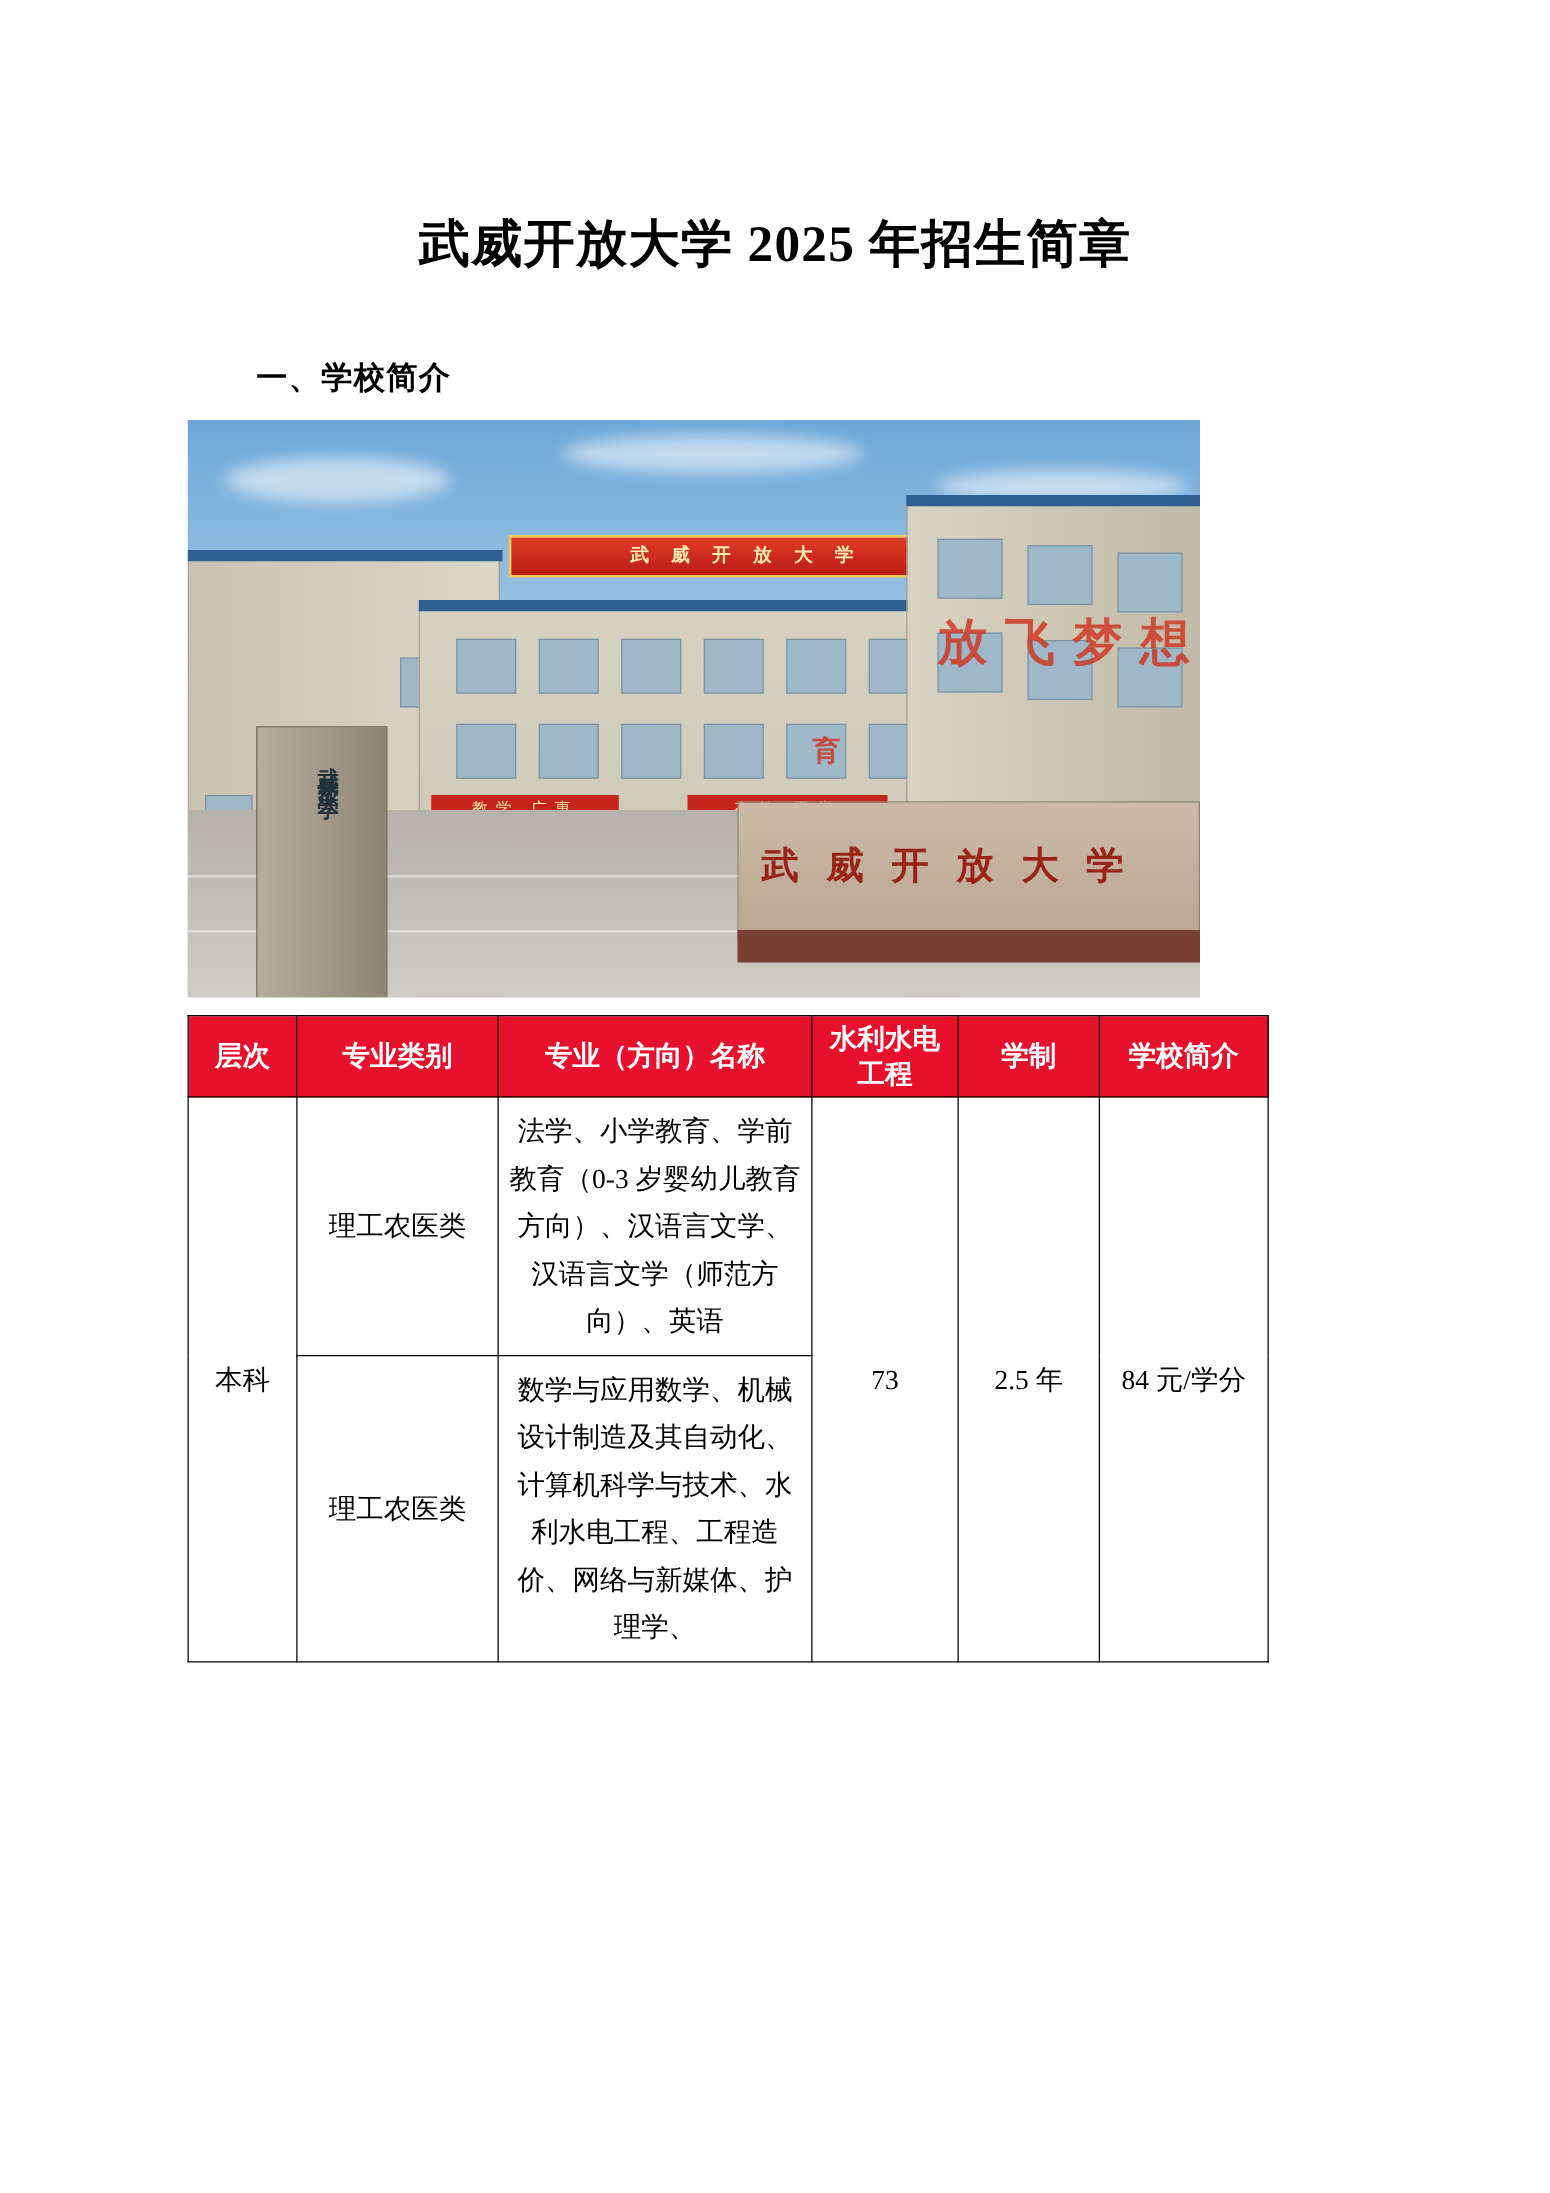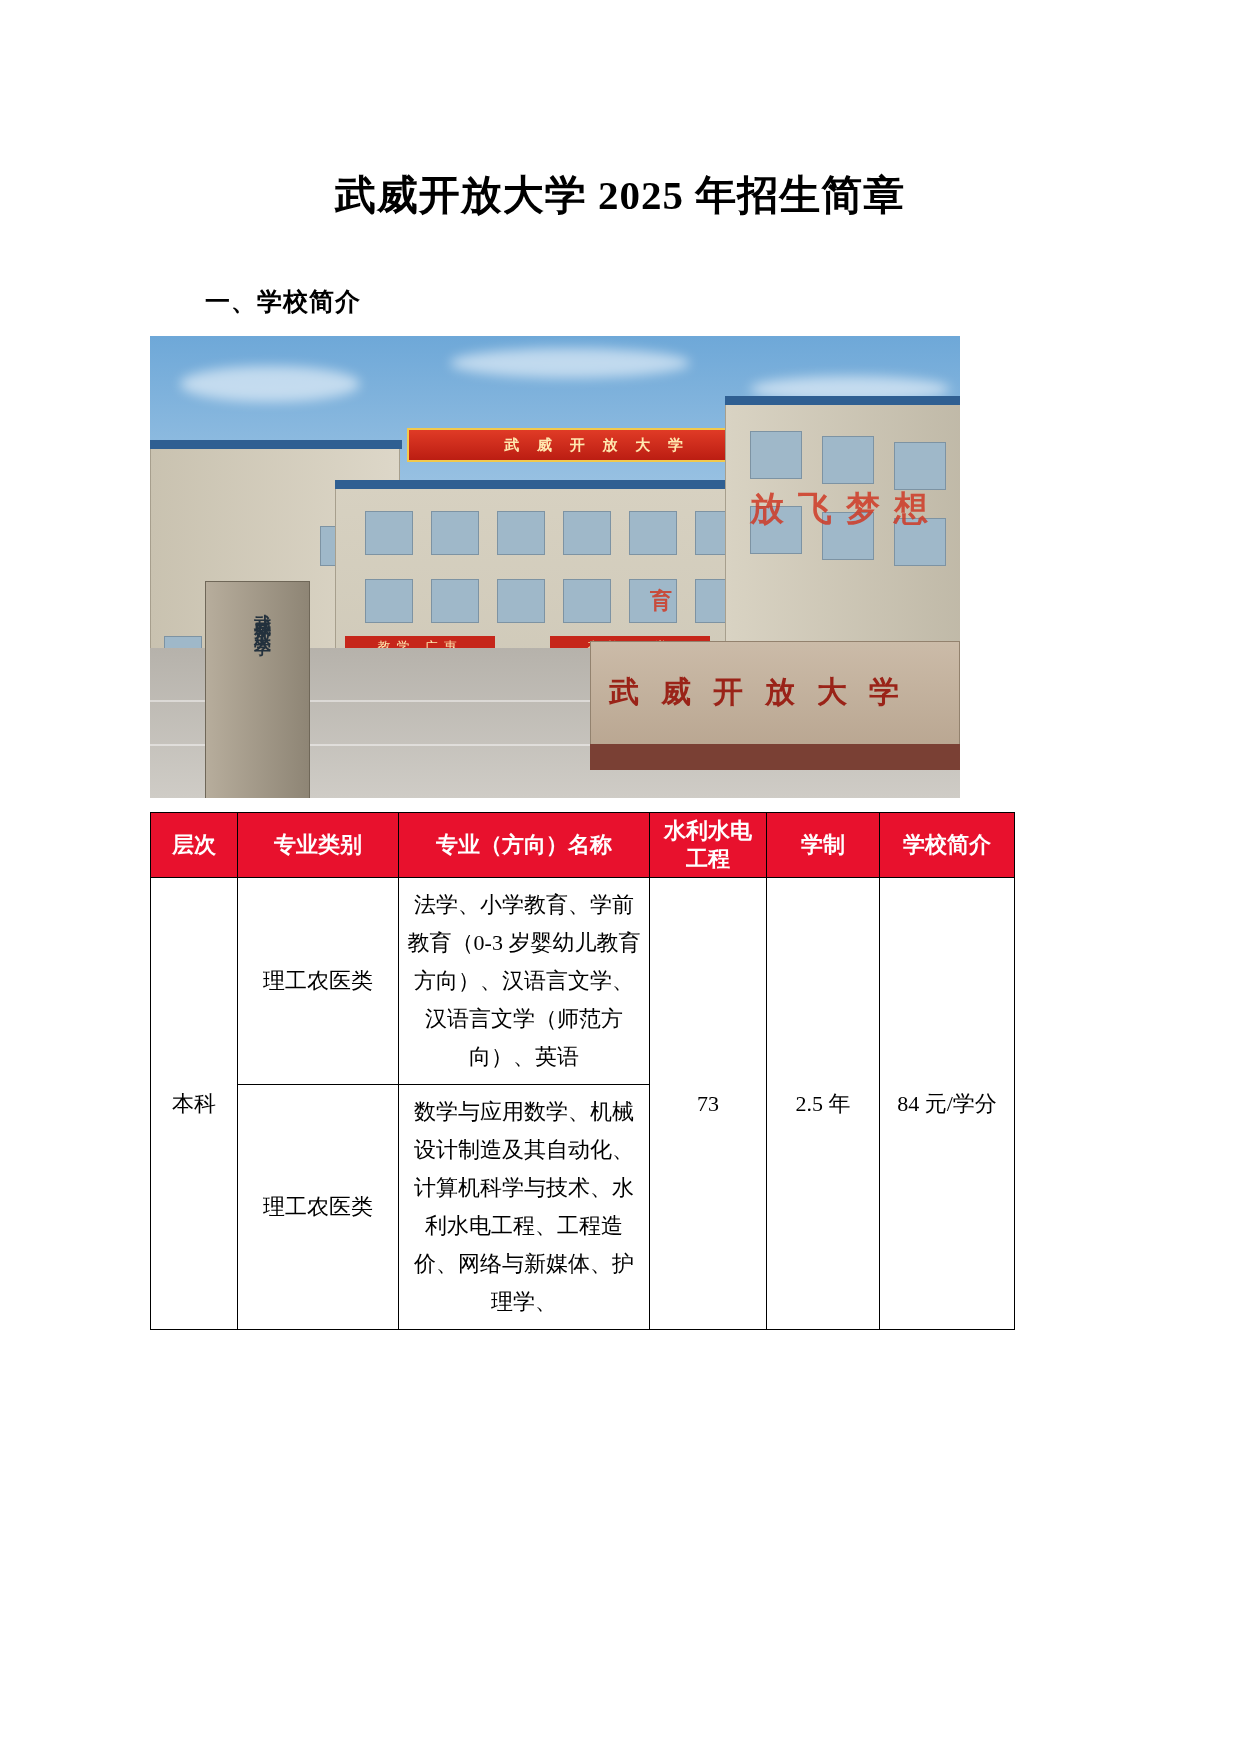--- a/index.html
+++ b/index.html
@@ -269,21 +269,21 @@
       <div class="bldg right"></div>
       <div class="roofline" style="left:575px; top:60px; width:307px; height:9px;"></div>
       <div class="win" style="left:600px; top:95px; width:52px; height:48px;"></div>
       <div class="win" style="left:672px; top:100px; width:52px; height:48px;"></div>
       <div class="win" style="left:744px; top:106px; width:52px; height:48px;"></div>
 
       <div class="win" style="left:600px; top:170px; width:52px; height:48px;"></div>
       <div class="win" style="left:672px; top:176px; width:52px; height:48px;"></div>
       <div class="win" style="left:744px; top:182px; width:52px; height:48px;"></div>
 
-      <div class="ghost-red" style="left:600px; top:150px; font-size:34px; letter-spacing:14px;">放飞梦想</div>
+      <div class="ghost-red" style="left:600px; top:150px; font-size:40px; letter-spacing:14px;">放飞梦想</div>
       <div class="ghost-red" style="left:500px; top:250px; font-size:22px;">育</div>
 
       <div class="ground"></div>
       <div class="ground-line" style="left:0; bottom:52px; width:100%;"></div>
       <div class="ground-line" style="left:0; bottom:96px; width:100%;"></div>
 
       <div class="monument">
         <div class="txt">武威开放大学</div>
       </div>
 

